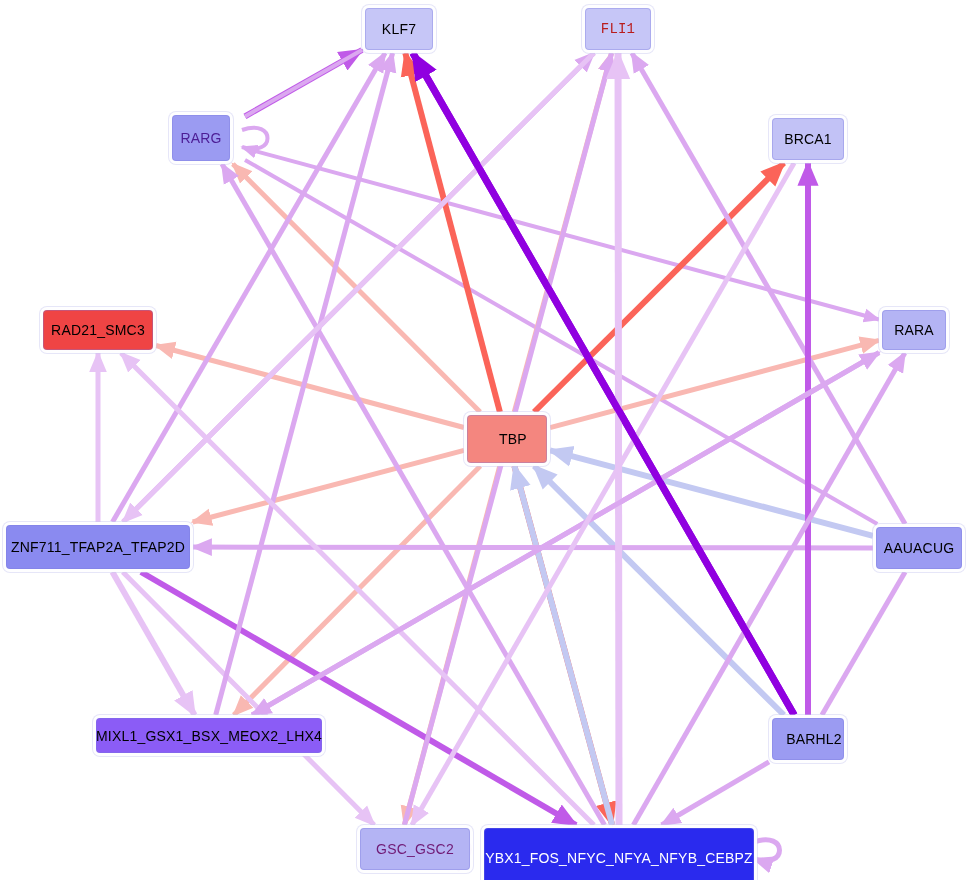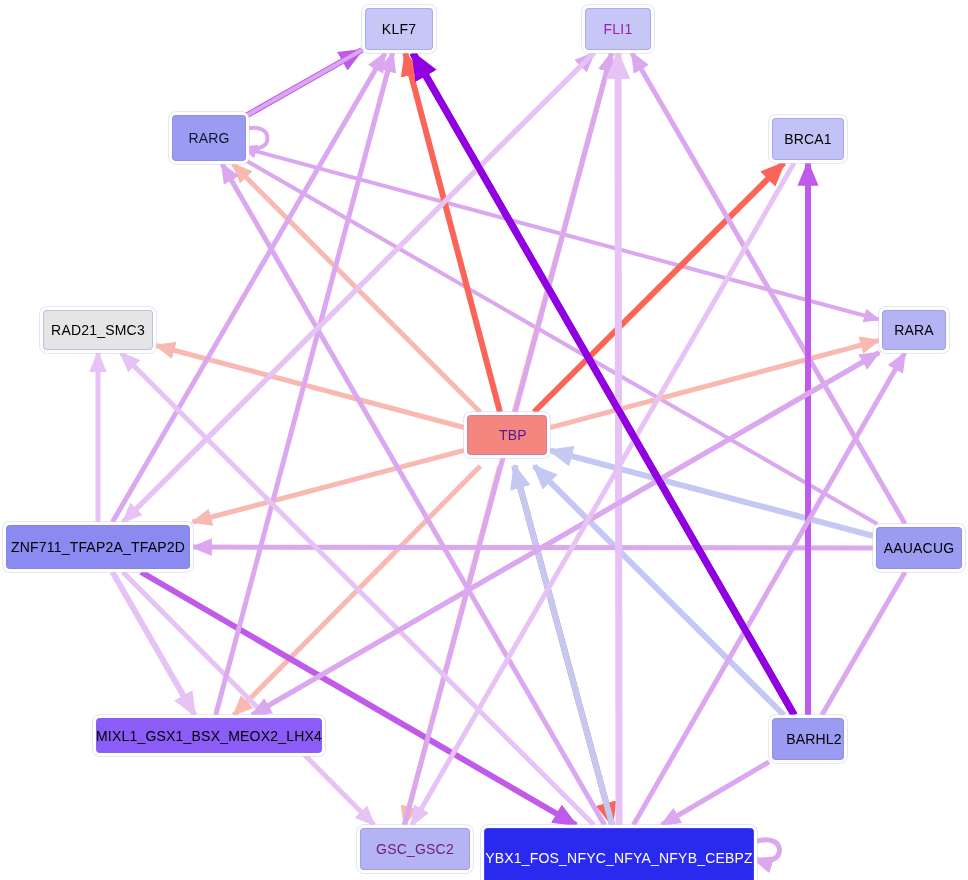--- a/index.html
+++ b/index.html
@@ -90,36 +90,36 @@
       <path d="M 594.0 825.0 L 121.0 353.0" fill="none" stroke="#e7c3f5" stroke-width="5" stroke-linecap="butt" marker-end="url(#arw-e7c3f5)"></path>
       <path d="M 879.0 352.6 L 252.2 715.0" fill="none" stroke="#dba8f0" stroke-width="5" stroke-linecap="butt" marker-end="url(#arw-dba8f0)"></path>
       <path d="M 794.1 163.0 L 411.9 825.0" fill="none" stroke="#e7c3f5" stroke-width="5" stroke-linecap="butt" marker-end="url(#arw-e7c3f5)"></path>
       <path d="M 593.9 53.0 L 123.1 522.0" fill="none" stroke="#e7c3f5" stroke-width="5" stroke-linecap="butt" marker-end="url(#arw-e7c3f5)"></path>
       <path d="M 412.8 53.0 L 794.2 715.0" fill="none" stroke="#9000e0" stroke-width="7" stroke-linecap="butt"></path>
     </svg>
   <div id="node-layer">
       <div class="gnode" style="left: 365px; top: 8px; width: 68px; height: 42px; background: rgb(198, 198, 247); color: rgb(0, 0, 0);">
         <span class="lbl">KLF7</span>
       </div>
-      <div class="gnode" style="left: 585px; top: 8px; width: 66px; height: 42px; background: rgb(198, 198, 247); color: #a21caf;">
+      <div class="gnode" style="left: 585px; top: 8px; width: 66px; height: 42px; background: rgb(198, 198, 247); color: #b91c1c; font-family: Liberation Mono, monospace;">
         <span class="lbl">FLI1</span>
       </div>
-      <div class="gnode" style="left: 172px; top: 115px; width: 74px; height: 46px; background: rgb(155, 155, 242); color: #0f172a;">
+      <div class="gnode" style="left: 172px; top: 115px; width: 58px; height: 46px; background: rgb(155, 155, 242); color: #4c1d95;">
         <span class="lbl">RARG</span>
       </div>
       <div class="gnode" style="left: 772px; top: 118px; width: 72px; height: 42px; background: rgb(194, 194, 246); color: rgb(0, 0, 0);">
         <span class="lbl">BRCA1</span>
       </div>
-      <div class="gnode" style="left: 43px; top: 310px; width: 110px; height: 40px; background: #e5e5e5; color: rgb(0, 0, 0);">
+      <div class="gnode" style="left: 43px; top: 310px; width: 110px; height: 40px; background: #ef4444; color: rgb(0, 0, 0);">
         <span class="lbl">RAD21_SMC3</span>
       </div>
       <div class="gnode" style="left: 882px; top: 310px; width: 64px; height: 40px; background: rgb(180, 180, 244); color: rgb(0, 0, 0);">
         <span class="lbl">RARA</span>
       </div>
-      <div class="gnode" style="left: 467px; top: 415px; width: 80px; height: 40px; background: rgb(244, 134, 127); color: #4c1d95; padding-left: 12px;">
+      <div class="gnode" style="left: 467px; top: 415px; width: 80px; height: 48px; background: rgb(244, 134, 127); color: #000000; padding-left: 12px;">
         <span class="lbl">TBP</span>
       </div>
       <div class="gnode" style="left: 6px; top: 525px; width: 184px; height: 44px; background: rgb(138, 138, 240); color: rgb(0, 0, 0);">
         <span class="lbl">ZNF711_TFAP2A_TFAP2D</span>
       </div>
       <div class="gnode" style="left: 876px; top: 527px; width: 86px; height: 42px; background: rgb(155, 155, 242); color: rgb(0, 0, 0);">
         <span class="lbl">AAUACUG</span>
       </div>
       <div class="gnode" style="left: 96px; top: 718px; width: 226px; height: 35px; background: #8b5cf6; color: rgb(0, 0, 0);">
         <span class="lbl">MIXL1_GSX1_BSX_MEOX2_LHX4</span>

